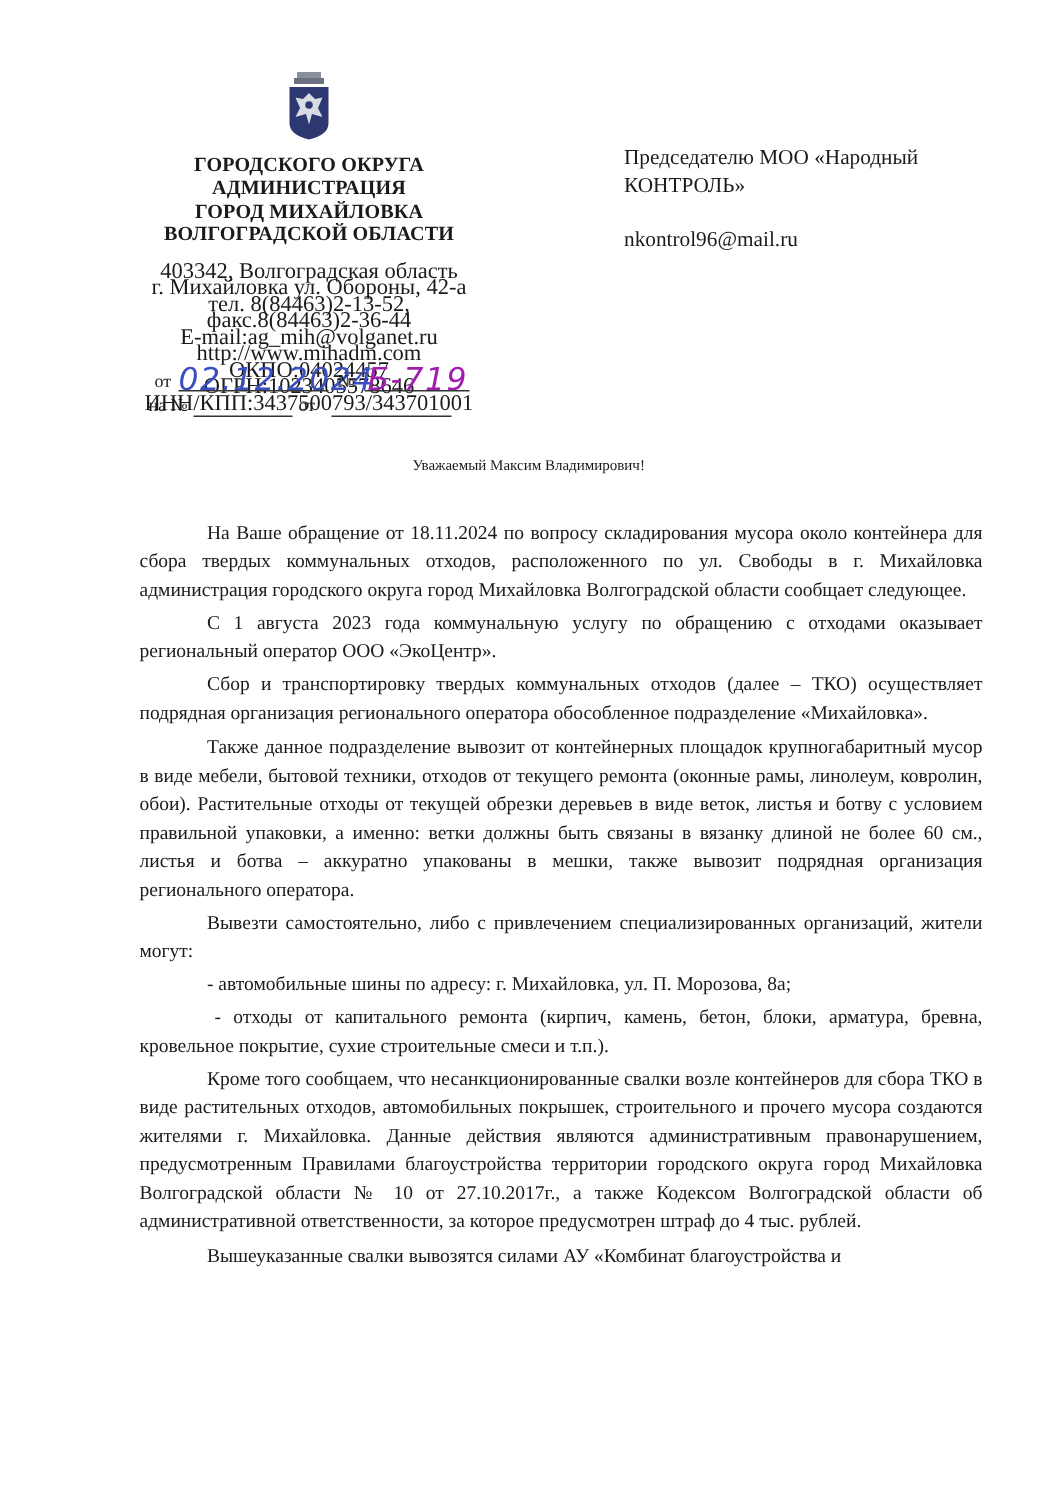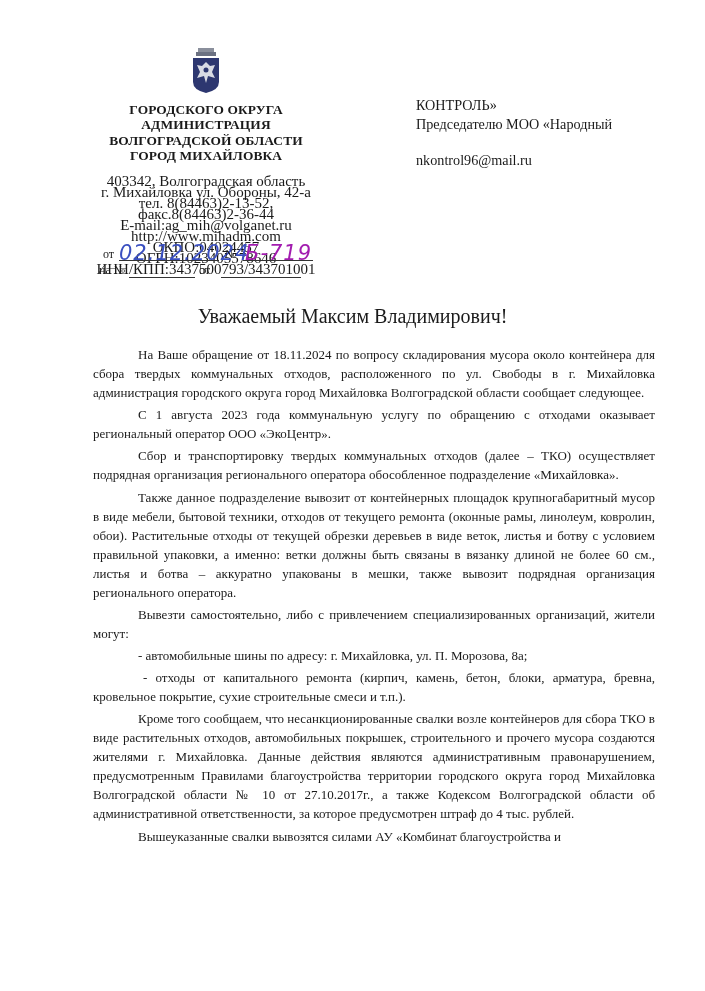--- a/index.html
+++ b/index.html
@@ -18,21 +18,21 @@
   .reg-label { position: absolute; font-size: 12px; top: 6px; }
   .handwritten { position: absolute; color: #3a4fc0; font-family: "DejaVu Sans", sans-serif;
                  font-style: italic; font-size: 21px; letter-spacing: 1px; top: 0; }
   .uline { position: absolute; border-bottom: 1px solid #333; height: 0; }
 
   
   .addressee { position: absolute; left: 416px; top: 96px; width: 240px; font-size: 14.2px; line-height: 18.5px; }
   .addressee .email { margin-top: 18px; }
 
   
-  .salutation { position: absolute; left: 0; top: 305px; width: 705px; text-align: center; font-size: 20px; }
+  .salutation { position: absolute; left: 0; top: 305px; width: 705px; text-align: center; font-size: 10px; }
   .body { position: absolute; left: 93px; top: 345px; width: 562px; font-size: 13px; line-height: 19px; font-family: Liberation Serif, serif; }
   .body p { margin: 0 0 3.2px 0; text-align: justify; text-indent: 45px; }
   .body p.item { text-indent: 45px; }
   .body p.item-deep { text-indent: 50px; }
 </style>
 </head>
 <body>
 
 <div class="page">
 
@@ -42,22 +42,22 @@
         <rect x="9" y="0" width="16" height="5" fill="#8a8f9c"></rect>
         <rect x="7" y="4" width="20" height="4" fill="#6b7182"></rect>
         <path d="M4 10 H30 V34 Q30 42 17 45 Q4 42 4 34 Z" fill="#2d3770"></path>
         <path d="M17 14 L21 18 L26 17 L23 24 L26 30 L19 28 L17 35 L15 28 L8 30 L11 24 L8 17 L13 18 Z" fill="#d8dbe4"></path>
         <circle cx="17" cy="22" r="2.5" fill="#2d3770"></circle>
       </svg>
     </div>
     <div class="org-name">
       <div>ГОРОДСКОГО ОКРУГА</div>
       <div>АДМИНИСТРАЦИЯ</div>
+      <div>ГОРОД МИХАЙЛОВКА</div>
       <div>ВОЛГОГРАДСКОЙ ОБЛАСТИ</div>
-      <div>ГОРОД МИХАЙЛОВКА</div>
     </div>
     <div class="org-contacts">
       <div>403342, Волгоградская область</div>
       <div>г. Михайловка   ул. Обороны, 42-а</div>
       <div>тел. 8(84463)2-13-52,  факс.8(84463)2-36-44</div>
       <div>E-mail:ag_mih@volganet.ru</div>
       <div>http://www.mihadm.com</div>
       <div>ОКПО:04024457   ОГРН:1023405578646</div>
       <div>ИНН/КПП:3437500793/343701001</div>
     </div>
@@ -74,22 +74,22 @@
     </div>
     <div class="reg-row">
       <span class="reg-label" style="left:-4px; top:2px;">на №</span>
       <span class="uline" style="left:26px; width:66px; top:16px;"></span>
       <span class="reg-label" style="left:96px; top:2px;">от</span>
       <span class="uline" style="left:118px; width:80px; top:16px;"></span>
     </div>
   </div>
 
   <div class="addressee">
+    <div>Председателю МОО «Народный</div>
     <div>КОНТРОЛЬ»</div>
-    <div>Председателю МОО «Народный</div>
     <div class="email">nkontrol96@mail.ru</div>
   </div>
 
   <div class="salutation">Уважаемый Максим Владимирович!</div>
 
   <div class="body">
     <p>На Ваше обращение от 18.11.2024 по вопросу складирования мусора около контейнера для сбора твердых коммунальных отходов,  расположенного по ул. Свободы в г. Михайловка администрация городского округа город Михайловка Волгоградской области  сообщает следующее.</p>
     <p>С 1 августа 2023 года коммунальную услугу по обращению с отходами оказывает региональный оператор ООО «ЭкоЦентр».</p>
     <p>Сбор и транспортировку твердых коммунальных отходов (далее – ТКО) осуществляет подрядная организация регионального оператора обособленное подразделение «Михайловка».</p>
     <p>Также данное подразделение вывозит от контейнерных площадок крупногабаритный мусор в виде мебели, бытовой техники, отходов от текущего ремонта (оконные рамы, линолеум, ковролин, обои). Растительные отходы от текущей обрезки деревьев в виде веток, листья и ботву с условием правильной упаковки, а именно: ветки должны быть связаны в вязанку длиной не более 60 см., листья и ботва – аккуратно упакованы в мешки, также вывозит подрядная организация регионального оператора.</p>

